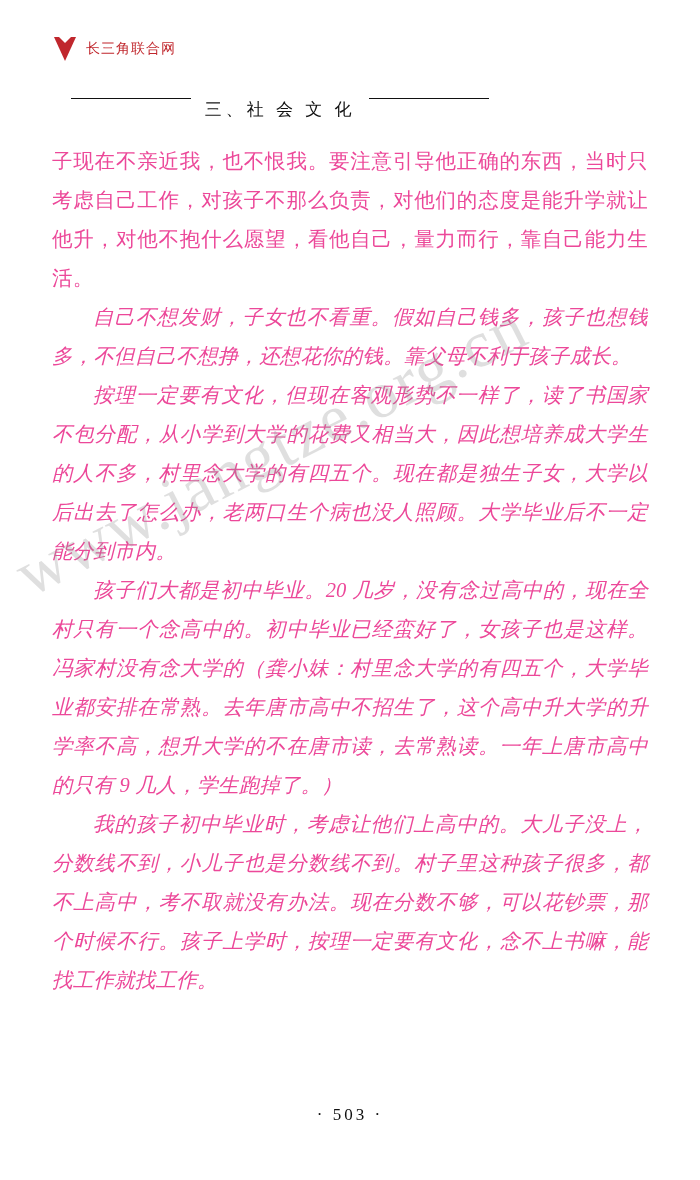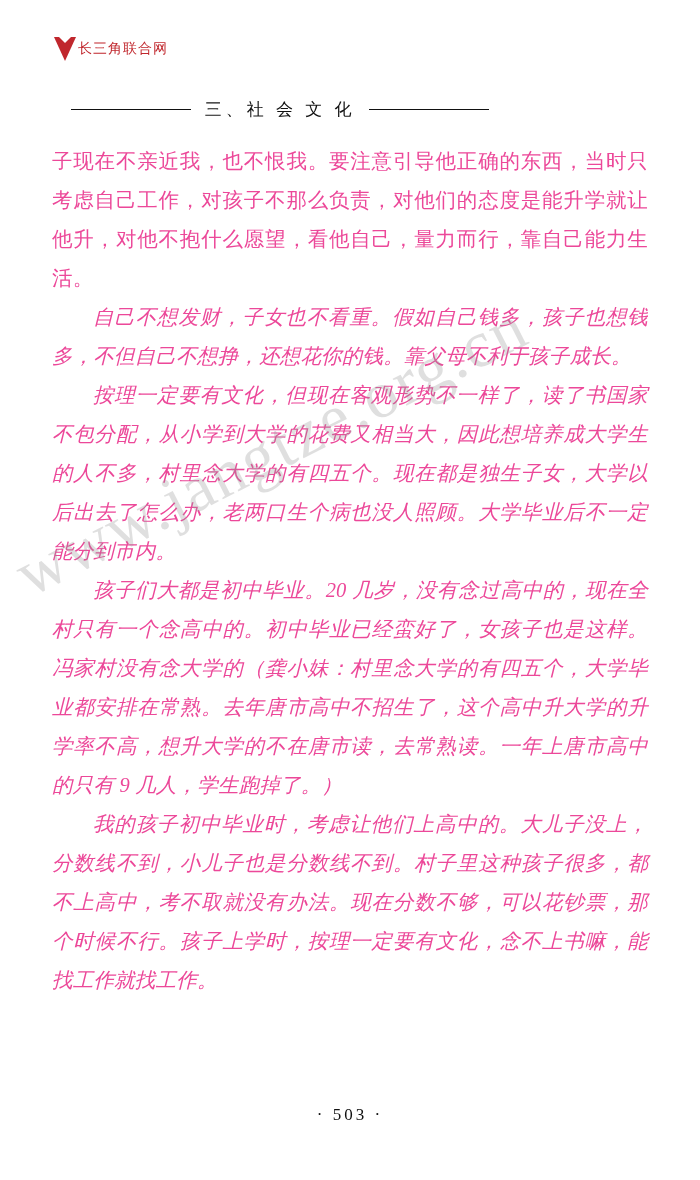--- a/index.html
+++ b/index.html
@@ -22,20 +22,21 @@
     box-sizing: border-box;
   }
 
   
   .logo-block {
     position: absolute;
     left: 52px;
     top: 34px;
     display: flex;
     align-items: center;
+    gap: 8px;
   }
   .logo-mark {
     width: 26px;
     height: 30px;
     position: relative;
   }
   .logo-mark svg { display: block; }
   .logo-text {
     font-family: "Liberation Sans", "DejaVu Sans", sans-serif;
     font-size: 14px;
@@ -44,21 +45,20 @@
     white-space: nowrap;
   }
 
   
   .running-head {
     position: absolute;
     left: 0;
     top: 98px;
     width: 560px;
     display: flex;
-    align-items: center;
     justify-content: center;
   }
   .rh-rule {
     height: 1px;
     background: #111;
     width: 120px;
   }
   .rh-rule.left { margin-right: 14px; }
   .rh-rule.right { margin-left: 14px; }
   .rh-title {

